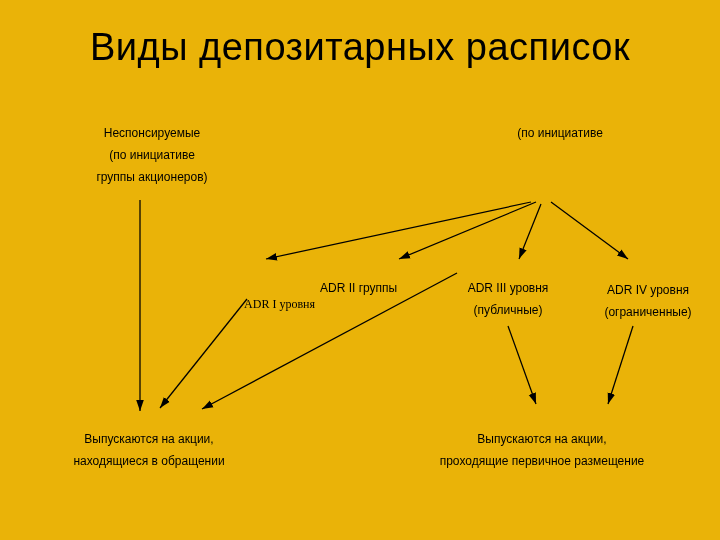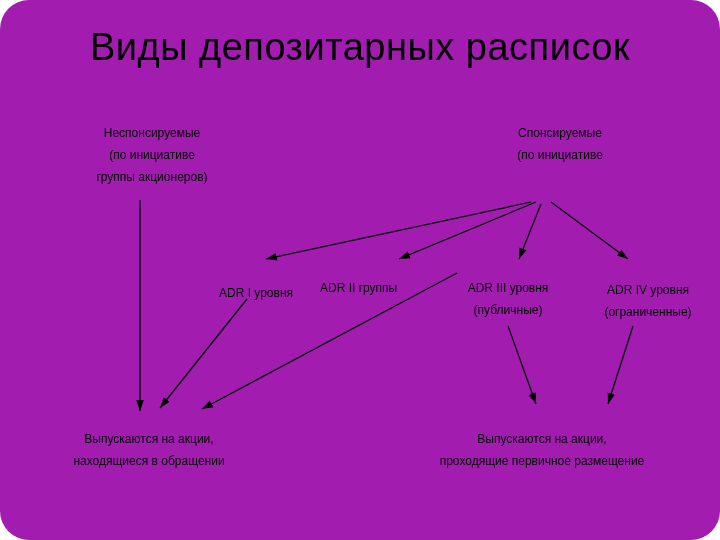--- a/index.html
+++ b/index.html
@@ -6,23 +6,22 @@
     margin: 0;
     padding: 0;
     background: #ffffff;
     font-family: "Liberation Sans", sans-serif;
     color: #000000;
   }
   .slide {
     position: relative;
     width: 720px;
     height: 540px;
-    background: #a21caf;
+    background: #eab308;
     overflow: hidden;
-    border-radius: 29px;
   }
   .title {
     position: absolute;
     top: 26px;
     left: 0;
     width: 100%;
     text-align: center;
     font-size: 38px;
     font-weight: 400;
     letter-spacing: 0.5px;
@@ -44,21 +43,21 @@
     pointer-events: none;
   }
   .arrow {
     stroke: #000000;
     stroke-width: 1.25;
     fill: none;
   }
   
   .n-unsponsored   { left: 52px;  top: 122px; width: 200px; }
   .n-sponsored     { left: 460px; top: 122px; width: 200px; }
-  .n-adr1          { left: 197px; top: 282px; width: 118px; text-align: center; }
+  .n-adr1          { left: 197px; top: 293px; width: 118px; text-align: right; font-family: Liberation Serif, serif; }
   .n-adr2          { left: 320px; top: 277px; width: 122px; text-align: left; }
   .n-adr3          { left: 447px; top: 277px; width: 122px; }
   .n-adr4          { left: 582px; top: 279px; width: 132px; }
   .n-issued-circ   { left: 28px;  top: 428px; width: 242px; }
   .n-issued-prim   { left: 384px; top: 428px; width: 316px; }
 </style>
 </head>
 <body>
 
 <div class="slide">
@@ -82,21 +81,20 @@
     <line class="arrow" x1="633" y1="326" x2="608" y2="404" marker-end="url(#ah)"></line>
   </svg>
 
   <div class="node n-unsponsored">
     <div>Неспонсируемые</div>
     <div>(по инициативе</div>
     <div>группы акционеров)</div>
   </div>
 
   <div class="node n-sponsored">
-    <div>Спонсируемые</div>
     <div>(по инициативе</div>
   </div>
 
   <div class="node n-adr1">
     <div>ADR I уровня</div>
   </div>
 
   <div class="node n-adr2">
     <div>ADR II группы</div>
   </div>

